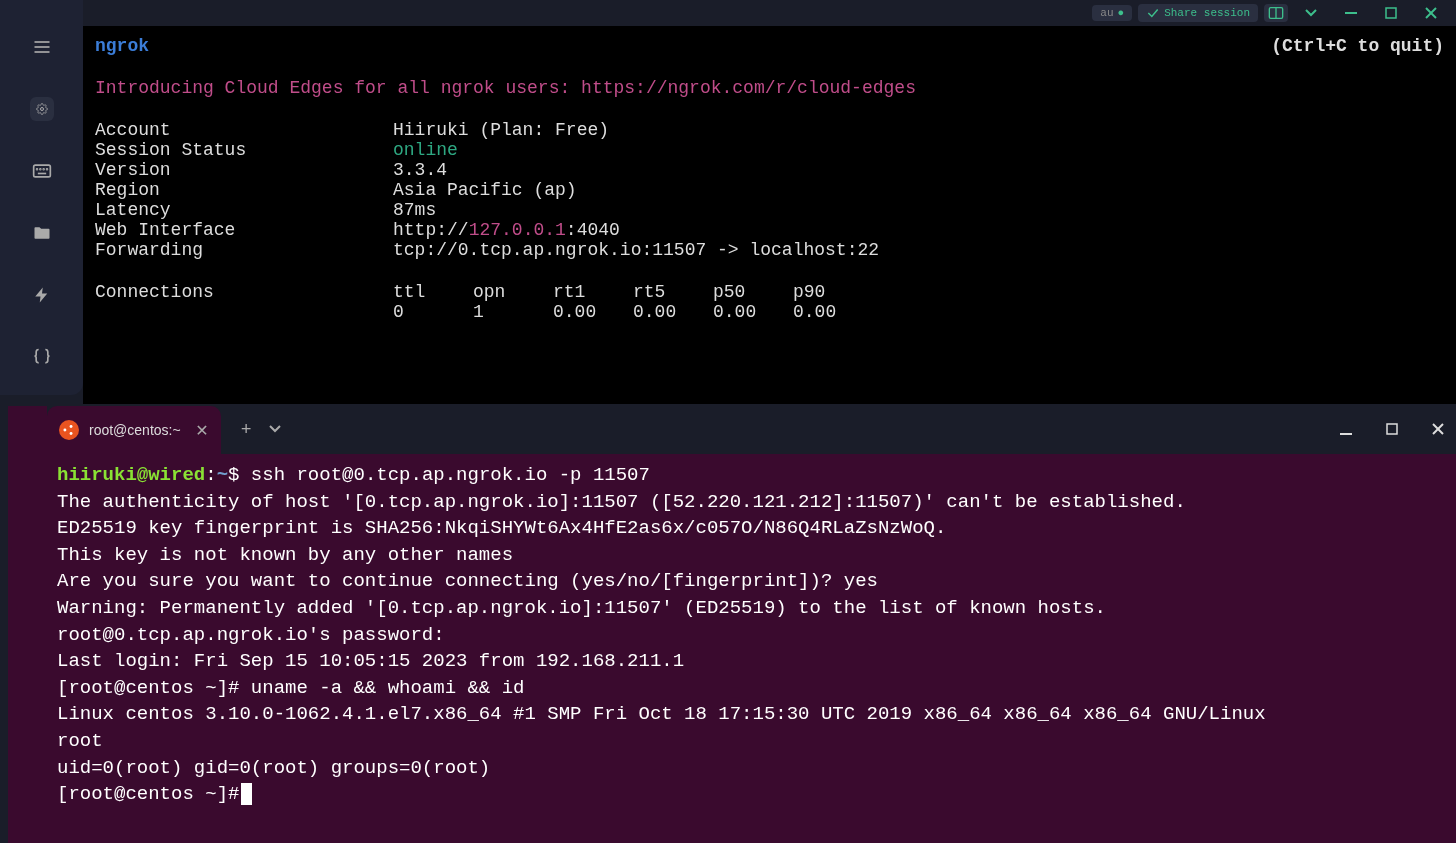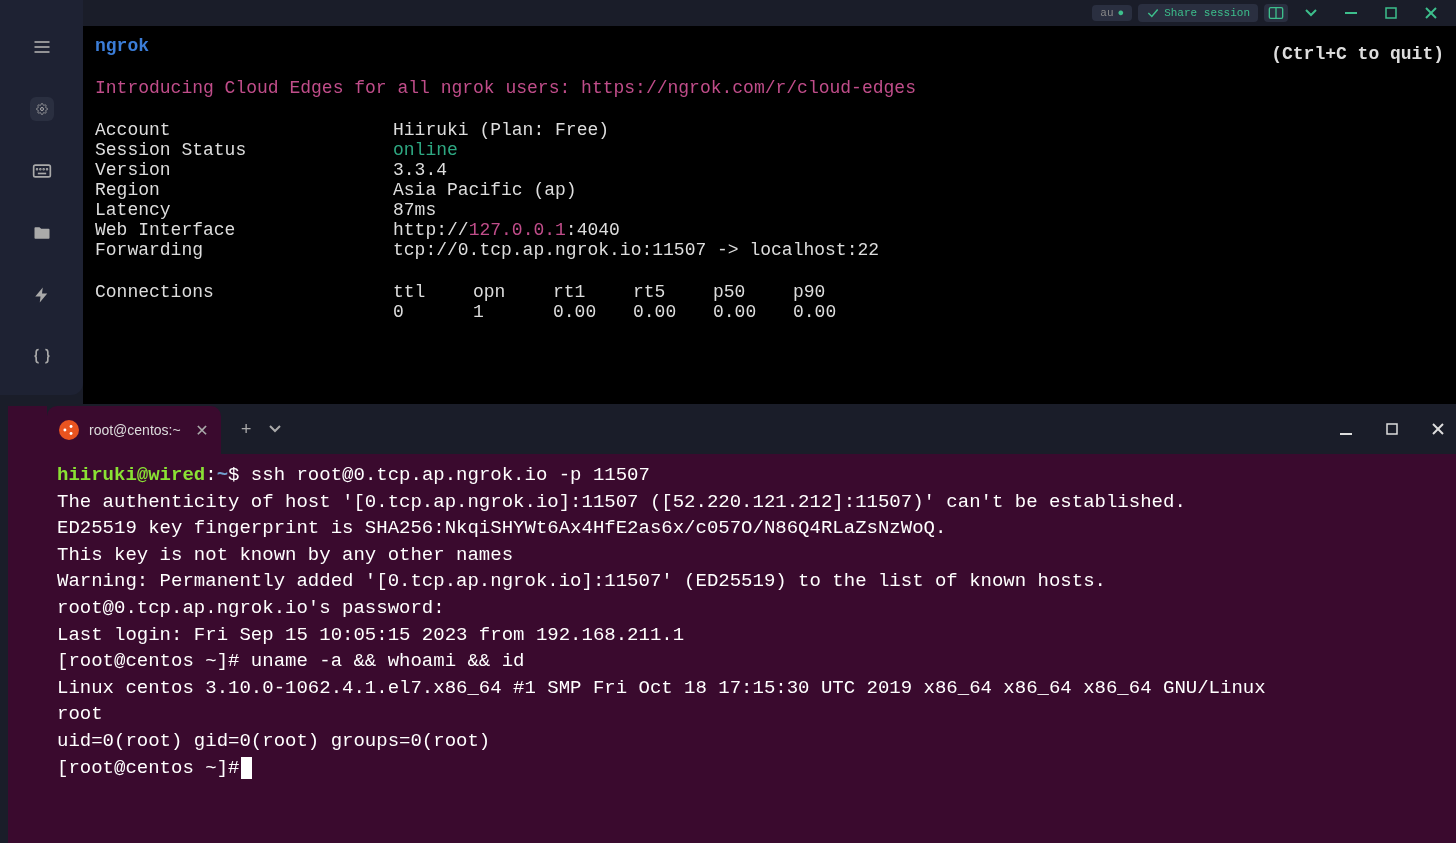--- a/index.html
+++ b/index.html
@@ -83,21 +83,21 @@
   padding: 10px 12px;
   height: 378px;
   position: relative;
 }
 .ngrok-title { color: #3b7dd8; font-weight: bold; }
 .ngrok-intro { color: #c04d8a; margin-top: 22px; }
 .ngrok-status-label { color: #2ea882; display: inline-block; }
 .ngrok-status-value { color: #2ea882; }
 .ngrok-quit {
   position: absolute;
-  top: 18px;
+  top: 10px;
   right: 12px;
   color: #ddd;
   font-weight: bold;
 }
 .ngrok-row { display: flex; }
 .ngrok-key { width: 298px; color: #ddd; }
 .ngrok-val { color: #ddd; }
 .ngrok-ip { color: #c04d8a; }
 .ngrok-block { margin-top: 22px; }
 .ngrok-cols { display: flex; }
@@ -378,20 +378,21 @@
               <line x1="11" y1="1" x2="1" y2="11"></line>
             </svg>
         </span>
       </div>
     </div>
     <div class="terminal-content">
       <div><span class="prompt-user">hiiruki@wired</span><span class="prompt-colon" style="color:#fff;">:</span><span class="prompt-path">~</span><span class="prompt-dollar">$ </span><span class="cmd">ssh root@0.tcp.ap.ngrok.io -p 11507</span></div>
       <div class="out">The authenticity of host '[0.tcp.ap.ngrok.io]:11507 ([52.220.121.212]:11507)' can't be established.</div>
       <div class="out">ED25519 key fingerprint is SHA256:NkqiSHYWt6Ax4HfE2as6x/c057O/N86Q4RLaZsNzWoQ.</div>
       <div class="out">This key is not known by any other names</div>
+      <div class="out">Are you sure you want to continue connecting (yes/no/[fingerprint])? yes</div>
       <div class="out">Warning: Permanently added '[0.tcp.ap.ngrok.io]:11507' (ED25519) to the list of known hosts.</div>
       <div class="out">root@0.tcp.ap.ngrok.io's password:</div>
       <div class="out">Last login: Fri Sep 15 10:05:15 2023 from 192.168.211.1</div>
       <div class="out">[root@centos ~]# uname -a &amp;&amp; whoami &amp;&amp; id</div>
       <div class="out">Linux centos 3.10.0-1062.4.1.el7.x86_64 #1 SMP Fri Oct 18 17:15:30 UTC 2019 x86_64 x86_64 x86_64 GNU/Linux</div>
       <div class="out">root</div>
       <div class="out">uid=0(root) gid=0(root) groups=0(root)</div>
       <div><span class="out">[root@centos ~]#</span><span class="cursor-block"></span></div>
     </div>
   </div>

